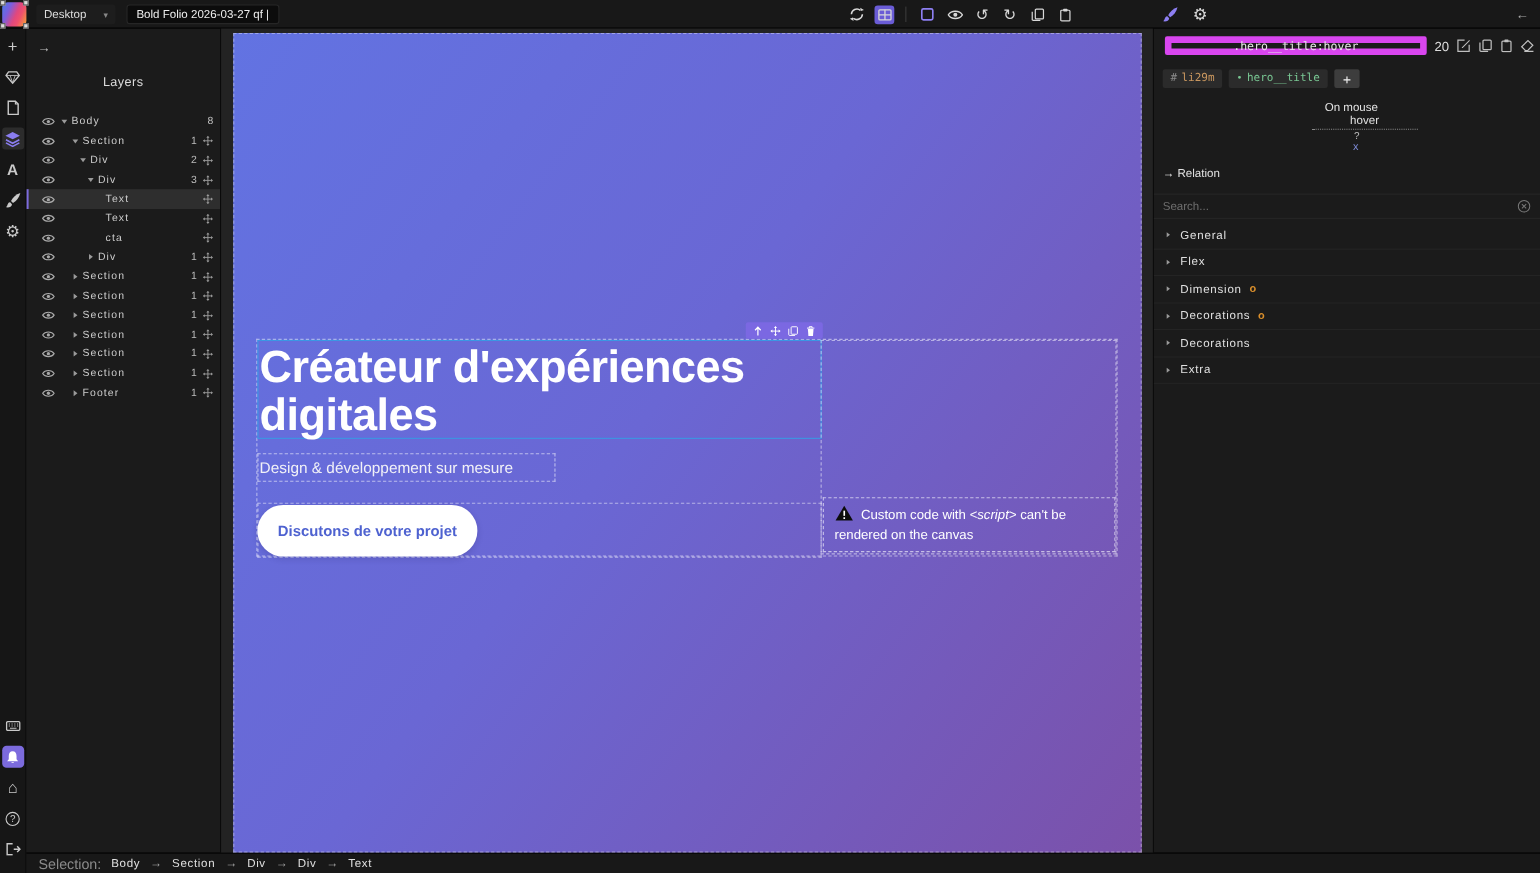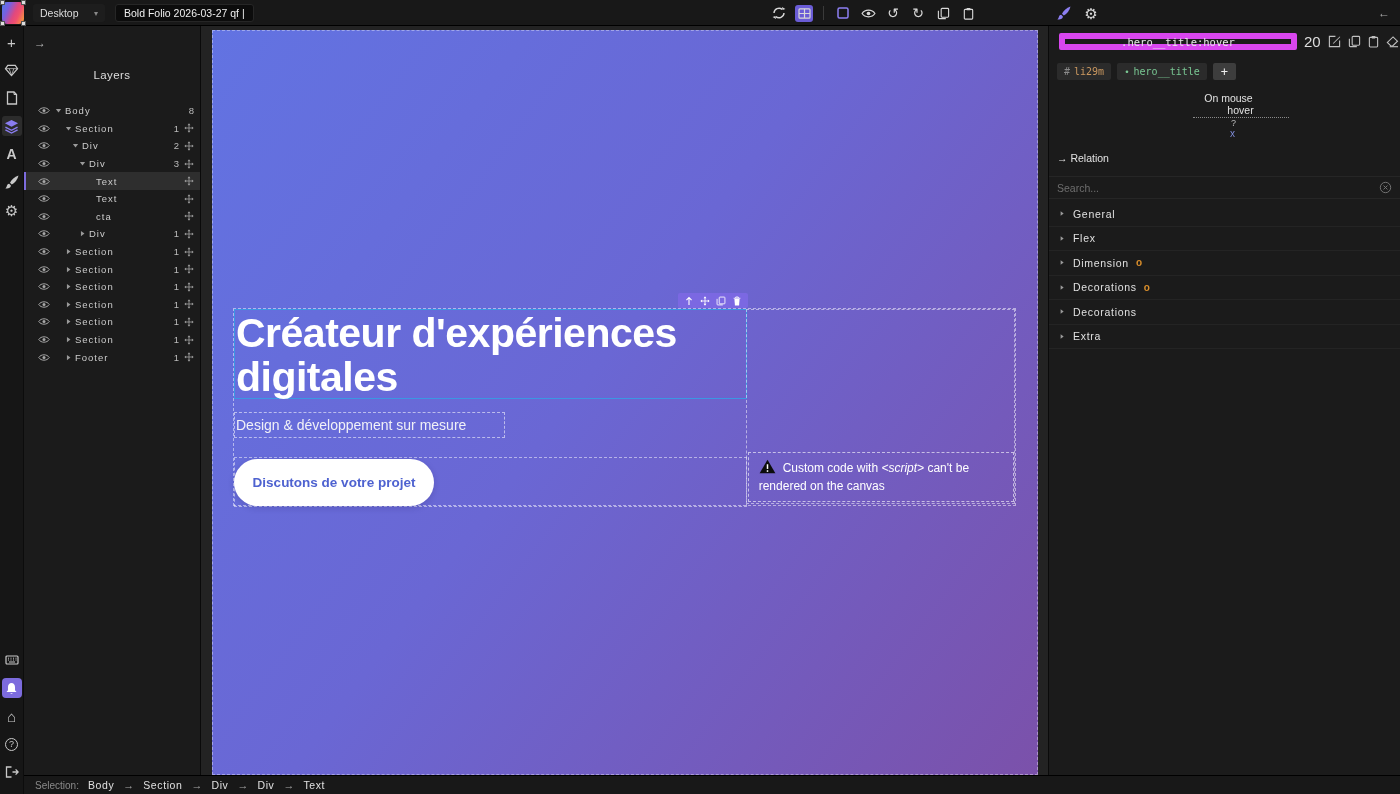--- a/index.html
+++ b/index.html
@@ -97,21 +97,21 @@
   .warn-box .wicon { display:inline-block; vertical-align:-2px; margin-right:7px; }
   .warn-box i { font-style:italic; }
 
   
   .stylep { grid-column:4; grid-row:2; background:#1b1b1b; border-left:1px solid #0a0a0a;
             display:flex; flex-direction:column; color:#ddd; }
   .sel-row { display:flex; align-items:center; gap:7px; padding:7px 7px 0 10px; }
   .sel-input { flex:0 0 238px; height:17px; border:6px solid #d946ef; border-radius:2px;
                display:flex; align-items:center; justify-content:center;
                font-family:"DejaVu Sans Mono", monospace; font-size:10.5px; color:#e8e8e8; }
-  .sel-num { font-size:15px; color:#ddd; }
+  .sel-num { font-size:12px; color:#ddd; }
   .sel-ic { color:#c0c0c0; display:flex; align-items:center; }
   .tags-row { display:flex; align-items:center; gap:6px; padding:13px 0 0 8px; }
   .chip { height:17px; background:#2b2b2b; border-radius:2px; display:flex; align-items:center;
           padding:0 7px; gap:4px; font-family:"DejaVu Sans Mono", monospace; font-size:10px; }
   .chip .hash { color:#8a8a8a; }
   .chip .idname { color:#c9975f; }
   .chip .dot { color:#79c793; font-size:9px; }
   .chip .clsname { color:#79c793; }
   .chip.add { background:#3d3d3d; color:#eee; padding:0 8px; font-size:12px; }
   .state-row { display:flex; align-items:center; padding:12px 0 0 8px; font-size:10.5px; color:#e2e2e2;flex-direction:column; }
@@ -127,21 +127,21 @@
   .sect { height:24.5px; border-bottom:1px solid #242424; display:flex; align-items:center;
           padding-left:10px; font-size:10.5px; letter-spacing:.7px; color:#e0e0e0; }
   .sect .scaret { color:#9a9a9a; margin-right:8px; display:flex; }
   .sect .badge { margin-left:7px; color:#d98e2b; font-size:10px; font-weight:bold; }
   .sect .badge:empty { display:none; }
   .sects { margin-top:3px; }
 
   
   .statusbar { grid-column:2 / 5; grid-row:3; background:#181818; border-top:1px solid #000;
                display:flex; align-items:center; padding-left:11px; gap:9px; }
-  .statusbar .sel-label { color:#8a8a8a; font-size:10px; }
+  .statusbar .sel-label { color:#8a8a8a; font-size:13px; }
   .crumb { color:#e0e0e0; font-size:10.5px; letter-spacing:.6px; }
   .crumb-arrow { color:#a8a8a8; font-size:11px; }
 </style>
 </head>
 <body>
 
 <svg width="0" height="0" style="position:absolute">
   <defs>
     <symbol id="sy-eye" viewBox="0 0 16 12">
         <path d="M1 6 C4 1.2 12 1.2 15 6 C12 10.8 4 10.8 1 6 Z" fill="none" stroke="currentColor" stroke-width="1.3"></path>

